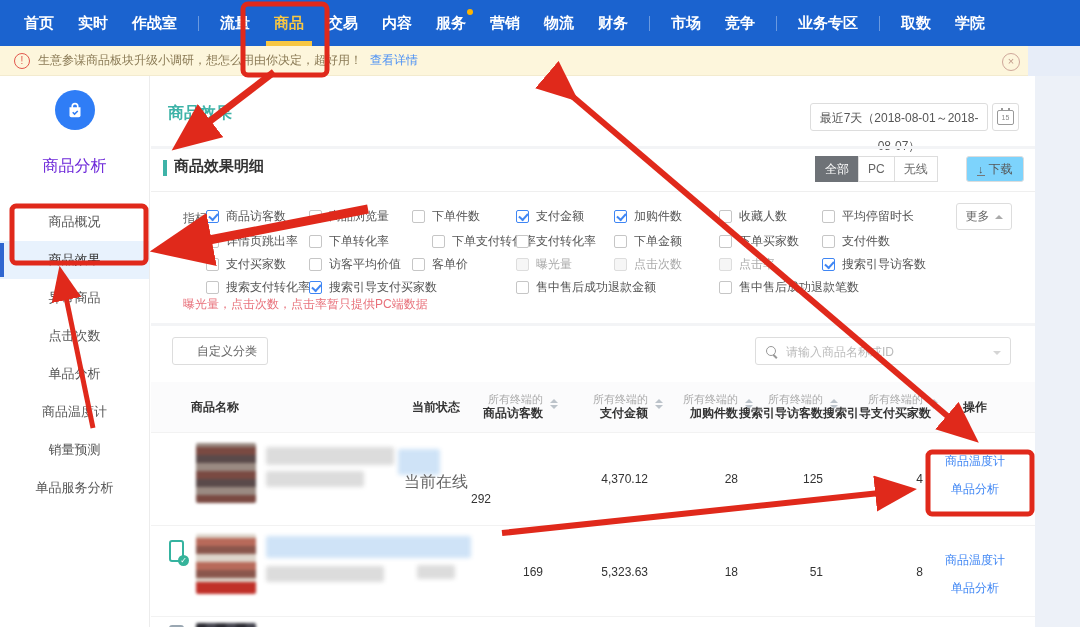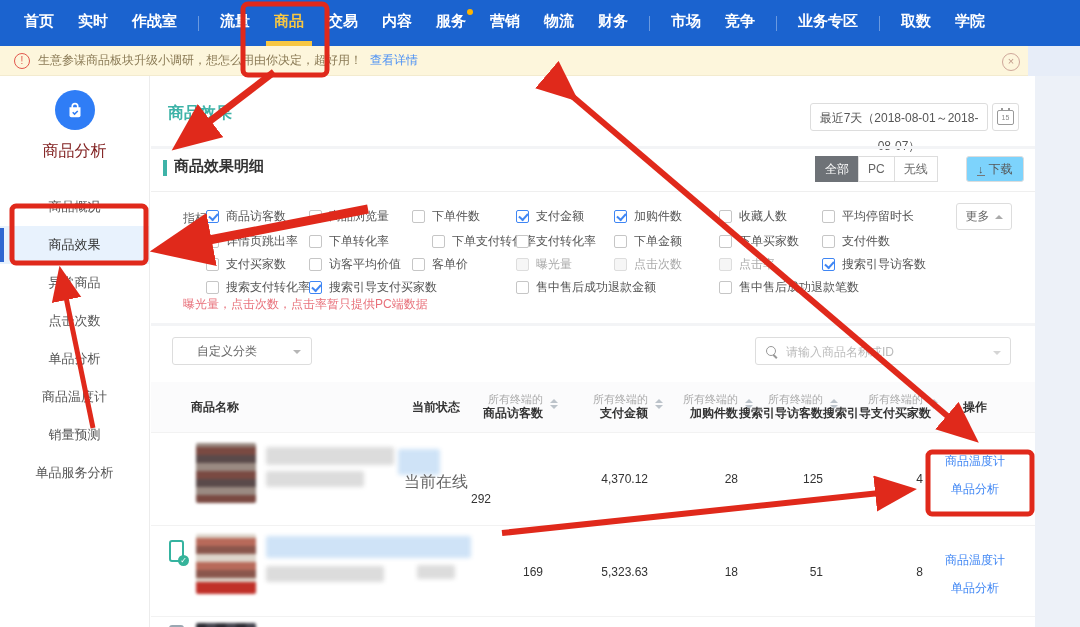--- a/index.html
+++ b/index.html
@@ -1,40 +1,40 @@
 <!DOCTYPE html>
 <html><head>
 <meta charset="utf-8">
 <style>
   html,body{margin:0;padding:0;background:#fff;}
   #stage{position:relative;width:1080px;height:627px;overflow:hidden;
          font-family:"Liberation Sans","DejaVu Sans",sans-serif;background:#fff;}
   
   .topnav{position:absolute;left:0;top:0;width:1080px;height:46px;background:#1b63cf;}
   .nav-items{display:flex;align-items:center;height:46px;padding:0 12px;}
-  .nav-item{color:#fff;font-size:15px;font-weight:bold;margin:0 12px;line-height:46px;position:relative;cursor:pointer;white-space:nowrap;font-family:Liberation Mono, monospace;}
+  .nav-item{color:#fff;font-size:15px;font-weight:bold;margin:0 12px;line-height:46px;position:relative;cursor:pointer;white-space:nowrap;}
   .nav-item.active{color:#f7c743;}
   .nav-item.active::after{content:"";position:absolute;left:-8px;right:-8px;bottom:0;height:5px;background:#f7c743;}
   .nav-divider{width:1px;height:15px;background:rgba(255,255,255,.35);margin:0 9px;}
   .nav-badge{position:absolute;top:9px;right:-7px;width:6px;height:6px;border-radius:50%;background:#ffb400;}
   
   .banner{position:absolute;left:0;top:46px;width:1028px;height:30px;background:#fdf6dc;border-bottom:1px solid #f3ebcf;
           display:flex;align-items:center;padding-left:14px;box-sizing:border-box;font-size:12px;color:#8a7a55;}
   .warn-icon{flex:0 0 14px;width:14px;height:14px;border:1px solid #e2574c;color:#e2574c;border-radius:50%;
              font-size:10px;line-height:13px;text-align:center;margin-right:8px;}
   .banner-link{color:#4a90f5;margin-left:8px;cursor:pointer;}
   .banner-close{position:absolute;left:1002px;top:53px;width:16px;height:16px;border:1px solid #cfa79a;border-radius:50%;
                 color:#c09a8a;font-size:11px;line-height:14px;text-align:center;cursor:pointer;}
   .corner{position:absolute;left:1028px;top:46px;width:52px;height:30px;background:#e7edf8;}
   .right-strip{position:absolute;left:1035px;top:76px;width:45px;height:551px;background:#edf1f8;}
   
   .sidebar{position:absolute;left:0;top:76px;width:150px;height:551px;background:#fff;border-right:1px solid #ececec;box-sizing:border-box;}
   .sb-head{text-align:center;padding-top:14px;}
   .sb-icon{width:40px;height:40px;border-radius:50%;background:#2f7df6;margin:0 auto;display:flex;align-items:center;justify-content:center;}
-  .sb-title{color:#7f1d1d;font-size:16px;margin-top:11px;}
+  .sb-title{color:#6d28d9;font-size:16px;margin-top:26px;}
   .sb-items{margin-top:26px;}
   .sb-item{height:38px;line-height:38px;text-align:center;font-size:13px;color:#555;position:relative;cursor:pointer;}
   .sb-item.active{background:#e8f2fd;color:#333;}
   .sb-item.active::before{content:"";position:absolute;left:0;top:2px;bottom:2px;width:4px;background:#2f66d0;}
   
   .main{position:absolute;left:151px;top:76px;width:884px;height:551px;background:#fff;overflow:visible;}
   .page-title{position:absolute;left:17px;top:27px;font-size:16px;font-weight:bold;color:#3eb3a8;}
   .date-picker{position:absolute;left:659px;top:27px;width:178px;height:28px;border:1px solid #ddd;border-radius:3px;
                font-size:12px;color:#555;line-height:28px;text-align:center;box-sizing:border-box;cursor:pointer;background:#fff;}
   .cal-btn{position:absolute;left:841px;top:27px;width:27px;height:28px;border:1px solid #ddd;border-radius:3px;box-sizing:border-box;cursor:pointer;background:#fff;}
@@ -64,21 +64,21 @@
   .ind-cell.disabled .cb-label{color:#aaa;}
   .more-btn{position:absolute;left:805px;top:127px;width:56px;height:27px;border:1px solid #ddd;border-radius:3px;
             font-size:12px;color:#666;line-height:25px;text-align:center;box-sizing:border-box;cursor:pointer;background:#fff;}
   .more-btn::after{content:"";display:inline-block;margin-left:5px;border:4px solid transparent;border-bottom-color:#aaa;vertical-align:1px;}
   .ind-note{position:absolute;left:32px;top:220px;font-size:12px;color:#e8707a;}
   .hr3{position:absolute;left:0;top:247px;width:884px;height:3px;background:#f3f4f6;}
   
   .sel{position:absolute;top:261px;height:28px;border:1px solid #ddd;border-radius:3px;box-sizing:border-box;
        font-size:12px;color:#666;line-height:26px;padding-left:12px;cursor:pointer;background:#fff;}
   .sel::after{content:"";position:absolute;right:10px;top:12px;border:4px solid transparent;border-top-color:#b6b6b6;}
-  .sel1{left:21px;width:140px;padding-left:24px;}
+  .sel1{left:21px;width:96px;padding-left:24px;}
   .sel2{left:152px;width:100px;}
   .search{position:absolute;left:604px;top:261px;width:256px;height:28px;border:1px solid #ddd;border-radius:3px;box-sizing:border-box;background:#fff;}
   .search input{position:absolute;left:28px;top:1px;width:200px;height:24px;border:none;outline:none;font-size:12px;color:#555;font-family:inherit;background:transparent;}
   .search input::placeholder{color:#bbb;}
   .mag{position:absolute;left:10px;top:8px;width:8px;height:8px;border:1.5px solid #999;border-radius:50%;}
   .mag::after{content:"";position:absolute;left:7px;top:7px;width:5px;height:1.5px;background:#999;transform:rotate(45deg);transform-origin:0 0;}
   .search::after{content:"";position:absolute;right:9px;top:13px;border:4px solid transparent;border-top-color:#d5d5d5;}
   
   .t-head{position:absolute;left:0;top:306px;width:884px;height:50px;background:#fbfbfc;}
   .th{position:absolute;top:0;height:50px;}

